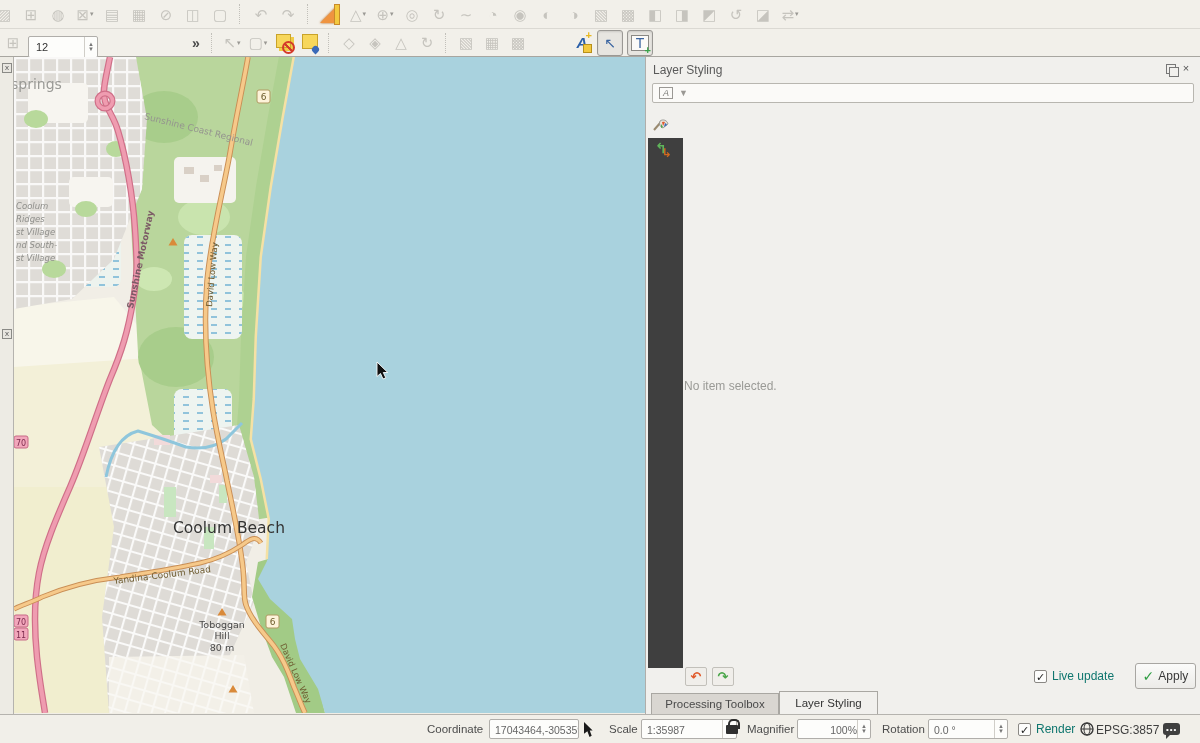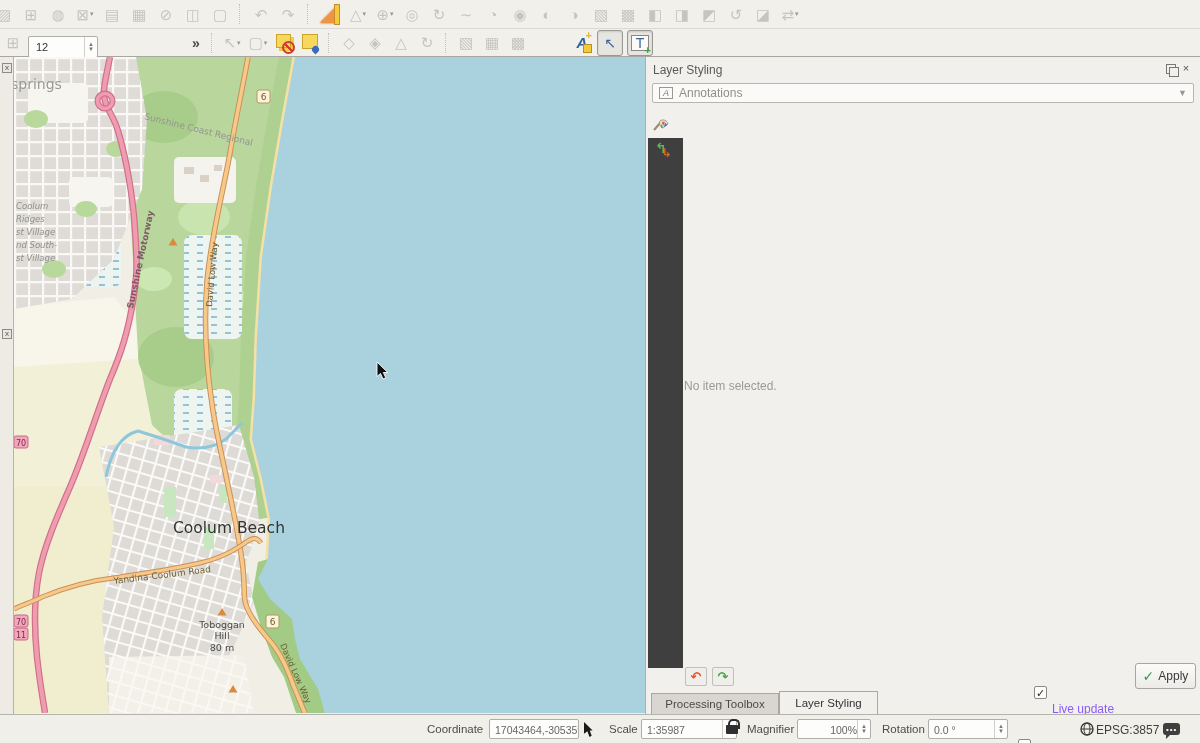--- a/index.html
+++ b/index.html
@@ -67,21 +67,21 @@
   #hist-icon { position:absolute; left:7px; top:5px; width:20px; height:18px; }
   #hist-icon .a1 { position:absolute; left:0; top:-3px; color:#5fb45a; font-size:14px; font-weight:bold; }
   #hist-icon .a2 { position:absolute; left:7px; top:3px; color:#d2691e; font-size:12px; font-weight:bold; }
   #empty-text { position:absolute; left:38px; top:322px; font-size:12px; color:#9a9a96; }
   .mini-btn { position:absolute; top:610px; width:22px; height:19px; border:1px solid #c2c0ba; border-radius:2px; background:#f0eeea;
               text-align:center; font-size:13px; line-height:17px; font-weight:bold; }
   #undo-style { left:39px; color:#e05a2b; }
   #redo-style { left:66px; color:#4aa64a; }
   #live-update { position:absolute; left:388px; top:612px; display:flex; align-items:center; gap:5px; }
   .cb { width:13px; height:13px; background:#fdfdfc; border:1px solid #8a8884; border-radius:2px; font-size:11px; line-height:12px; text-align:center; color:#222; font-weight:bold; }
-  #live-update .lbl, #render-box .lbl { font-size:12px; color:#8b5cf6;margin-top:33px; }
+  #live-update .lbl, #render-box .lbl { font-size:12px; color:#0f766e; }
   #apply-btn { position:absolute; left:489px; top:606px; width:61px; height:26px; border:1px solid #a8a6a2; border-radius:3px;
                background:linear-gradient(#fbfbfa,#ecebe8); display:flex; align-items:center; justify-content:center; gap:4px; }
   #apply-btn .chk { color:#2f9e44; font-weight:bold; font-size:14px; }
   #apply-btn .lbl { font-size:12px; color:#3a3a3a; }
   .panel-tab { position:absolute; border:1px solid #a9a7a2; border-bottom:none; font-size:11.5px; text-align:center; }
   #tab-processing { left:5px; top:636px; width:128px; height:21px; background:#d9d6d1; color:#4a4a4a; line-height:20px; }
   #tab-styling { left:133px; top:634px; width:99px; height:23px; background:#f1f0ed; color:#333; line-height:22px; }
 
   
   #status-bar { position:absolute; left:0; top:714px; width:1200px; height:29px; background:#f1efe9; border-top:1px solid #b5b3ae; }
@@ -385,21 +385,20 @@
 </svg>
 </div>
 
 <div id="right-panel">
   <div id="ls-title">Layer Styling</div>
   <div id="ls-undock"></div>
   <div id="ls-close">×</div>
 
   <div id="ls-combo">
     <span class="lyr-ico">A</span>
-    <span class="txt">Annotations</span>
     <span class="arrow">▼</span>
   </div>
 
   <svg id="brush-icon" viewBox="0 0 17 15">
     <path d="M1,13 L8,5" stroke="#9a8a70" stroke-width="2"></path>
     <path d="M7,4 a5,5 0 0 1 8,3 l-5,4 a5,5 0 0 1 -3,-7" fill="#e8e2d8" stroke="#8a8a86" stroke-width="0.8"></path>
     <path d="M9,5 a4,4 0 0 1 3,0 l-2,4 z" fill="#e05a2b"></path>
     <path d="M12,6 a4,4 0 0 1 2,2 l-3,2 z" fill="#3a6ab8"></path>
     <path d="M8,7 l2,3 -2,1 z" fill="#4aa64a"></path>
   </svg>

